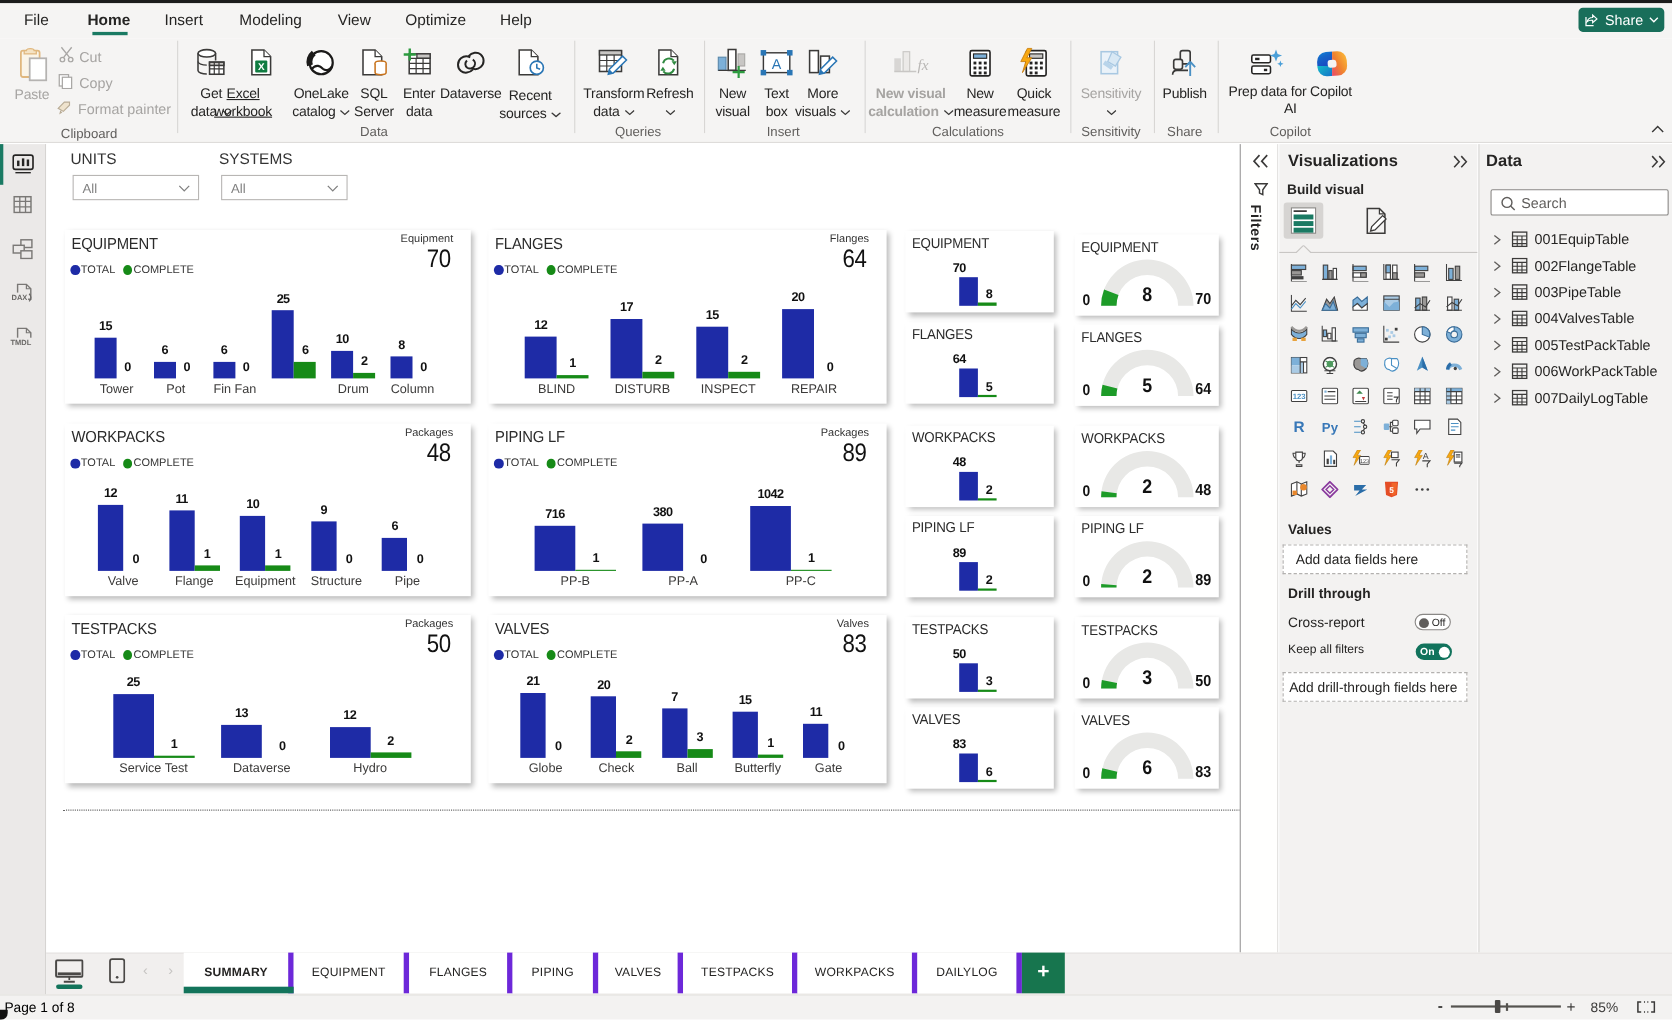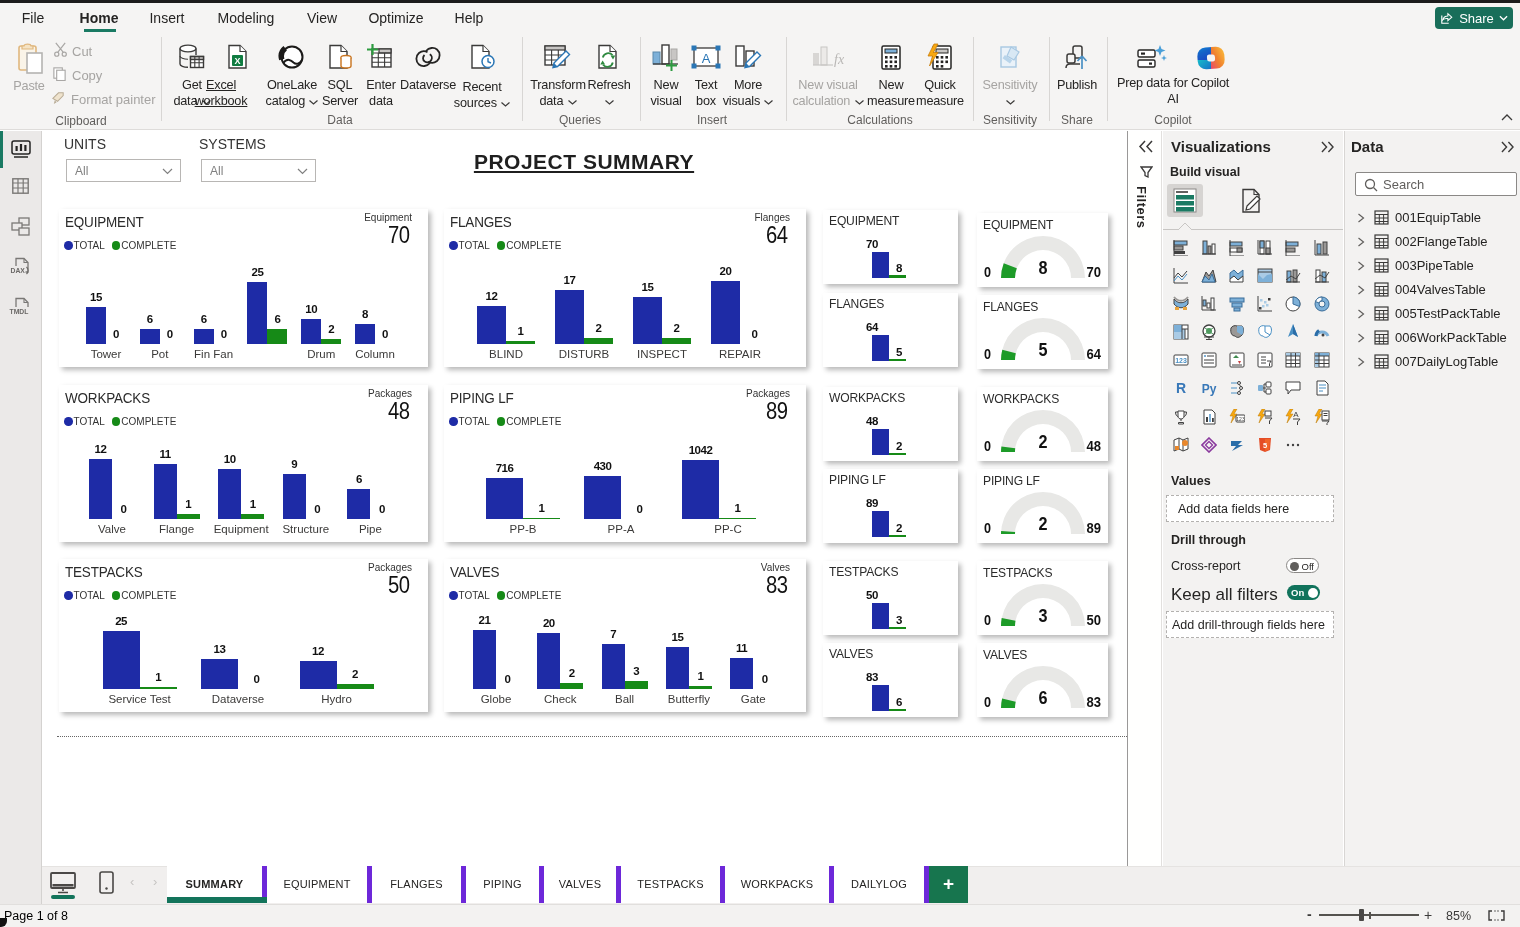--- a/index.html
+++ b/index.html
@@ -173,21 +173,21 @@
         <path d="M0.5 0.5 L4.5 4 L8.5 0.5" fill="none" stroke="#3b3a39" stroke-width="1.2"></path>
       </svg></div>
 <div class="glabel abs" style="left:662px;top:113px;width:100px;">Insert</div>
 <div class="sep" style="left:786px;"></div>
 <div class="abs" style="left:811px;top:43px;width:34px;height:30px;"><svg width="34" height="30" viewBox="0 0 34 30">
         <rect x="2" y="10" width="6" height="12" fill="#d8d6d4"></rect>
         <rect x="10" y="4" width="6" height="18" fill="#eceae8" stroke="#c8c6c4" stroke-width="1"></rect>
         <path d="M2 22 L22 22" stroke="#c8c6c4" stroke-width="1.2"></path>
         <text x="23" y="21" font-family="Liberation Serif" font-size="14" font-style="italic" fill="#b9b7b5">fx</text>
       </svg></div>
-    <div class="lbl gray abs" style="left:783px;top:78px;width:90px;">New visual<br>calculation <svg width="9" height="5" viewBox="0 0 9 5" style="margin-left:1px;">
+    <div class="lbl gray abs" style="left:783px;top:78px;width:90px;font-weight:bold;">New visual<br>calculation <svg width="9" height="5" viewBox="0 0 9 5" style="margin-left:1px;">
         <path d="M0.5 0.5 L4.5 4 L8.5 0.5" fill="none" stroke="#3b3a39" stroke-width="1.2"></path>
       </svg></div>
 <div class="abs" style="left:876px;top:43px;width:30px;height:30px;"><svg width="30" height="30" viewBox="0 0 30 30">
         <rect x="6" y="3" width="18" height="23" rx="1.5" fill="#fff" stroke="#252423" stroke-width="1.5"></rect>
         <rect x="9" y="6" width="12" height="4" fill="#7db0d8" stroke="#252423" stroke-width="1"></rect>
         <g fill="#252423">
           <rect x="9" y="13" width="2.6" height="2.6"></rect>
           <rect x="13.7" y="13" width="2.6" height="2.6"></rect>
           <rect x="18.4" y="13" width="2.6" height="2.6"></rect>
           <rect x="9" y="17.5" width="2.6" height="2.6"></rect>
@@ -315,21 +315,20 @@
       <svg style="position:absolute;right:7px;top:8px;" width="11" height="7" viewBox="0 0 11 7">
         <path d="M1 1 L5.5 5.5 L10 1" fill="none" stroke="#808080" stroke-width="1.2"></path>
       </svg>
     </div>
 <div class="abs" style="left:201px;top:159px;width:115px;height:23px;border:1px solid #b8b6b4;background:#fff;">
       <span style="position:absolute;left:8px;top:4px;font-size:12px;color:#808080;">All</span>
       <svg style="position:absolute;right:7px;top:8px;" width="11" height="7" viewBox="0 0 11 7">
         <path d="M1 1 L5.5 5.5 L10 1" fill="none" stroke="#808080" stroke-width="1.2"></path>
       </svg>
     </div>
-<div class="abs" style="left:384px;top:150px;width:400px;text-align:center;font-size:21px;font-weight:bold;color:#1f1f1f;text-decoration:underline;letter-spacing:0.5px;">PROJECT SUMMARY</div>
 <div class="abs cardsh" style="left:59px;top:209px;width:369px;height:158px;">
       <div class="ctitle abs" style="left:6px;top:5px;font-size:14.5px;">EQUIPMENT</div>
       <div class="abs" style="right:16px;top:3px;font-size:10px;color:#333;text-align:right;">Equipment</div>
       <div class="abs" style="right:18px;top:13px;font-size:23px;color:#111;text-align:right;letter-spacing:-0.5px;transform:scaleX(0.88);transform-origin:right top;">70</div>
       <div class="abs" style="left:5px;top:31px;font-size:10px;color:#333;display:flex;align-items:center;"><span style="width:8.5px;height:8.5px;border-radius:50%;background:#1e2ba6;display:inline-block;margin-right:1px;"></span>TOTAL<span style="width:8.5px;height:8.5px;border-radius:50%;background:#168a17;display:inline-block;margin:0 1px 0 7px;"></span>COMPLETE</div>
       <div class="bar" style="left:27px;top:97.5px;width:20px;height:37.5px;background:#1e2ba6;"></div>
       <div class="vlab" style="left:12px;top:81.5px;width:50px;">15</div>
       <div class="vlab" style="left:32px;top:119.0px;width:50px;">0</div>
       <div class="clab" style="left:2px;top:139px;width:90px;">Tower</div>
       <div class="bar" style="left:80.8px;top:120.0px;width:20px;height:15.0px;background:#1e2ba6;"></div>
@@ -412,21 +411,21 @@
       <div class="ctitle abs" style="left:6px;top:5px;font-size:14.5px;">PIPING LF</div>
       <div class="abs" style="right:16px;top:3px;font-size:10px;color:#333;text-align:right;">Packages</div>
       <div class="abs" style="right:18px;top:13px;font-size:23px;color:#111;text-align:right;letter-spacing:-0.5px;transform:scaleX(0.88);transform-origin:right top;">89</div>
       <div class="abs" style="left:5px;top:31px;font-size:10px;color:#333;display:flex;align-items:center;"><span style="width:8.5px;height:8.5px;border-radius:50%;background:#1e2ba6;display:inline-block;margin-right:1px;"></span>TOTAL<span style="width:8.5px;height:8.5px;border-radius:50%;background:#168a17;display:inline-block;margin:0 1px 0 7px;"></span>COMPLETE</div>
       <div class="bar" style="left:42px;top:93.2px;width:37px;height:40.8px;background:#1e2ba6;"></div>
       <div class="vlab" style="left:27px;top:77.2px;width:67px;">716</div>
       <div class="bar" style="left:79px;top:132.5px;width:37px;height:1.5px;background:#168a17;"></div>
       <div class="vlab" style="left:64px;top:116.5px;width:67px;">1</div>
       <div class="clab" style="left:17px;top:138px;width:124px;">PP-B</div>
       <div class="bar" style="left:140px;top:91.2px;width:37px;height:42.8px;background:#1e2ba6;"></div>
-      <div class="vlab" style="left:125px;top:75.2px;width:67px;">430</div>
+      <div class="vlab" style="left:125px;top:75.2px;width:67px;">380</div>
       <div class="vlab" style="left:162px;top:118.0px;width:67px;">0</div>
       <div class="clab" style="left:115px;top:138px;width:124px;">PP-A</div>
       <div class="bar" style="left:238px;top:74.6px;width:37px;height:59.4px;background:#1e2ba6;"></div>
       <div class="vlab" style="left:223px;top:58.6px;width:67px;">1042</div>
       <div class="bar" style="left:275px;top:132.5px;width:37px;height:1.5px;background:#168a17;"></div>
       <div class="vlab" style="left:260px;top:116.5px;width:67px;">1</div>
       <div class="clab" style="left:222px;top:138px;width:124px;">PP-C</div>
     </div>
 <div class="abs cardsh" style="left:59px;top:559px;width:369px;height:153px;">
       <div class="ctitle abs" style="left:6px;top:5px;font-size:14.5px;">TESTPACKS</div>
@@ -857,21 +856,21 @@
 <div class="abs" style="left:1171px;top:474px;font-size:12.5px;font-weight:bold;color:#252423;">Values</div>
 <div class="abs" style="left:1166px;top:495px;width:168px;height:27px;border:1px dashed #b3b1af;background:#fff;">
       <span style="position:absolute;left:11px;top:6px;font-size:12.5px;color:#252423;">Add data fields here</span>
     </div>
 <div class="abs" style="left:1171px;top:533px;font-size:12.5px;font-weight:bold;color:#252423;">Drill through</div>
 <div class="abs" style="left:1171px;top:559px;font-size:12.5px;color:#252423;">Cross-report</div>
 <div class="abs" style="left:1286px;top:558px;width:33px;height:15px;border:1px solid #8a8886;border-radius:8px;background:#fff;">
       <span style="position:absolute;left:3px;top:2.5px;width:9px;height:9px;border-radius:50%;background:#605e5c;"></span>
       <span style="position:absolute;right:4px;top:1.5px;font-size:9.5px;color:#252423;">Off</span>
     </div>
-<div class="abs" style="left:1171px;top:585px;font-size:17px;color:#252423;">Keep all filters</div>
+<div class="abs" style="left:1171px;top:585px;font-size:11px;color:#252423;">Keep all filters</div>
 <div class="abs" style="left:1287px;top:585px;width:33px;height:15px;border-radius:8px;background:#11735c;">
       <span style="position:absolute;right:2.5px;top:2.5px;width:10px;height:10px;border-radius:50%;background:#fff;"></span>
       <span style="position:absolute;left:4px;top:1.5px;font-size:9.5px;font-weight:bold;color:#fff;">On</span>
     </div>
 <div class="abs" style="left:1166px;top:611px;width:168px;height:27px;border:1px dashed #b3b1af;background:#fff;">
       <span style="position:absolute;left:5px;top:6px;font-size:12.5px;color:#252423;">Add drill-through fields here</span>
     </div>
 <div class="abs" style="left:1344px;top:131px;width:176px;height:735px;background:#f3f2f1;border-left:1px solid #d8d6d4;"></div>
 <div class="abs" style="left:1351px;top:138px;font-size:15px;font-weight:bold;color:#252423;">Data</div>
 <svg class="abs" style="left:1500px;top:141px;" width="15" height="12" viewBox="0 0 16 13">

